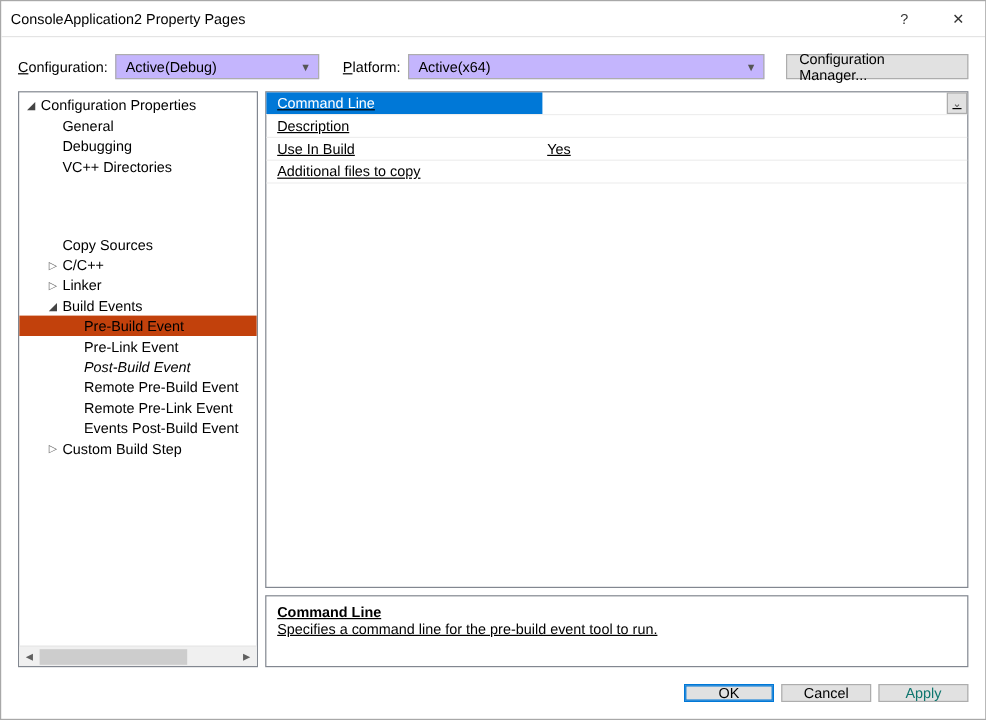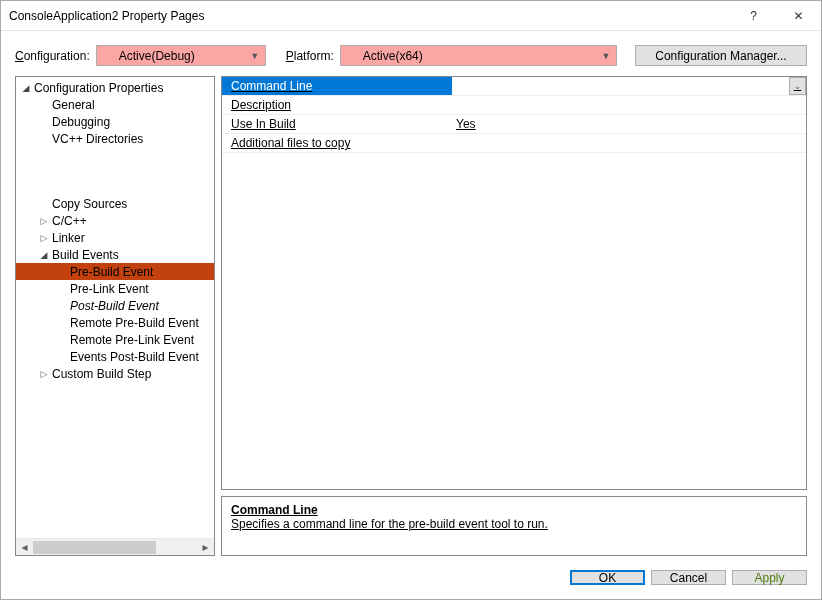--- a/index.html
+++ b/index.html
@@ -3,21 +3,21 @@
   <meta charset="utf-8">
   <style>
     * { box-sizing: border-box; font-family: "Segoe UI", Tahoma, sans-serif; font-size: 12px; }
     body { margin: 0; background: #fff; width: 822px; height: 600px; border: 1px solid #a8a8a8; display: flex; flex-direction: column; }
     .titlebar { height: 30px; display: flex; align-items: center; padding: 0 0 0 8px; border-bottom: 1px solid #e4e4e4; }
     .title { flex: 1; }
     .titlebtn { width: 45px; height: 29px; display: flex; align-items: center; justify-content: center; color: #333; cursor: default; }
     .cfgrow { display: flex; align-items: center; gap: 6px; padding: 14px 14px 10px 14px; }
     .cfglabel { }
     .cfglabel .u { text-decoration: underline; }
-    .combo { border: 1px solid #adadad; background: #fca5a5; height: 21px; display: flex; align-items: center; padding: 0 2px 0 22px; }
+    .combo { border: 1px solid #adadad; background: #c4b5fd; height: 21px; display: flex; align-items: center; padding: 0 2px 0 8px; }
     .combo .txt { flex: 1; }
     .combo .arrow { width: 16px; text-align: center; color: #555; font-size: 9px; }
     .btn { border: 1px solid #adadad; background: #e1e1e1; height: 21px; padding: 0 10px; display: flex; align-items: center; justify-content: center; cursor: default; }
     .content { flex: 1; display: flex; gap: 6px; padding: 0 14px 10px 14px; min-height: 0; }
     .treepanel { width: 200px; border: 1px solid #828790; display: flex; flex-direction: column; }
     .tree { flex: 1; overflow: hidden; padding-top: 2px; }
     .tnode { height: 17px; display: flex; align-items: center; white-space: nowrap; }
     .tnode.sel { background: #c2410c; }
     .expander { width: 12px; height: 12px; margin-right: 2px; display: flex; align-items: center; justify-content: center; font-size: 9px; color: #666; }
     .expander.open { color: #444; }
@@ -30,21 +30,21 @@
     .grow { display: flex; height: 19px; border-bottom: 1px solid #eee; }
     .gname { width: 230px; padding-left: 9px; display: flex; align-items: center; }
     .gval { flex: 1; padding-left: 4px; display: flex; align-items: center; }
     .grow.sel .gname { background: #0078d7; color: #fff; }
     .gdropbtn { width: 17px; height: 18px; border: 1px solid #adadad; background: #e1e1e1; display: flex; align-items: center; justify-content: center; font-size: 9px; color: #555; }
     .desc { border: 1px solid #828790; height: 60px; padding: 6px 9px; }
     .desc .dtitle { font-weight: bold; }
     .footer { display: flex; justify-content: flex-end; gap: 6px; padding: 4px 14px 14px 14px; }
     .fbtn { border: 1px solid #adadad; background: #e1e1e1; height: 15px; min-width: 75px; display: flex; align-items: center; justify-content: center; }
     .fbtn.default { border: 1px solid #0078d7; box-shadow: inset 0 0 0 1px #0078d7; }
-    .fbtn.disabled { color: #4d7c0f; }
+    .fbtn.disabled { color: #0f766e; }
   </style>
 </head>
 <body>
 
 <div class="titlebar">
   <div class="title">ConsoleApplication2 Property Pages</div>
   <div class="titlebtn">?</div>
   <div class="titlebtn">✕</div>
 </div>
 
@@ -54,21 +54,21 @@
     <span class="txt">Active(Debug)</span>
     <span class="arrow">▼</span>
   </div>
   <span style="width:8px"></span>
   <span class="cfglabel"><span class="u">P</span><span>latform:</span></span>
   <div class="combo" style="flex:1">
     <span class="txt">Active(x64)</span>
     <span class="arrow">▼</span>
   </div>
   <span style="width:6px"></span>
-  <div class="btn" style="width:172px">Configuration Manager...</div>
+  <div class="btn" style="width:152px">Configuration Manager...</div>
 </div>
 
 <div class="content">
   <div class="treepanel">
     <div class="tree" id="tree">
         <div class="tnode" style="padding-left: 4px;">
           <span class="expander open">◢</span>
           <span>Configuration Properties</span>
         </div>
         <div class="tnode" style="padding-left: 22px;">

